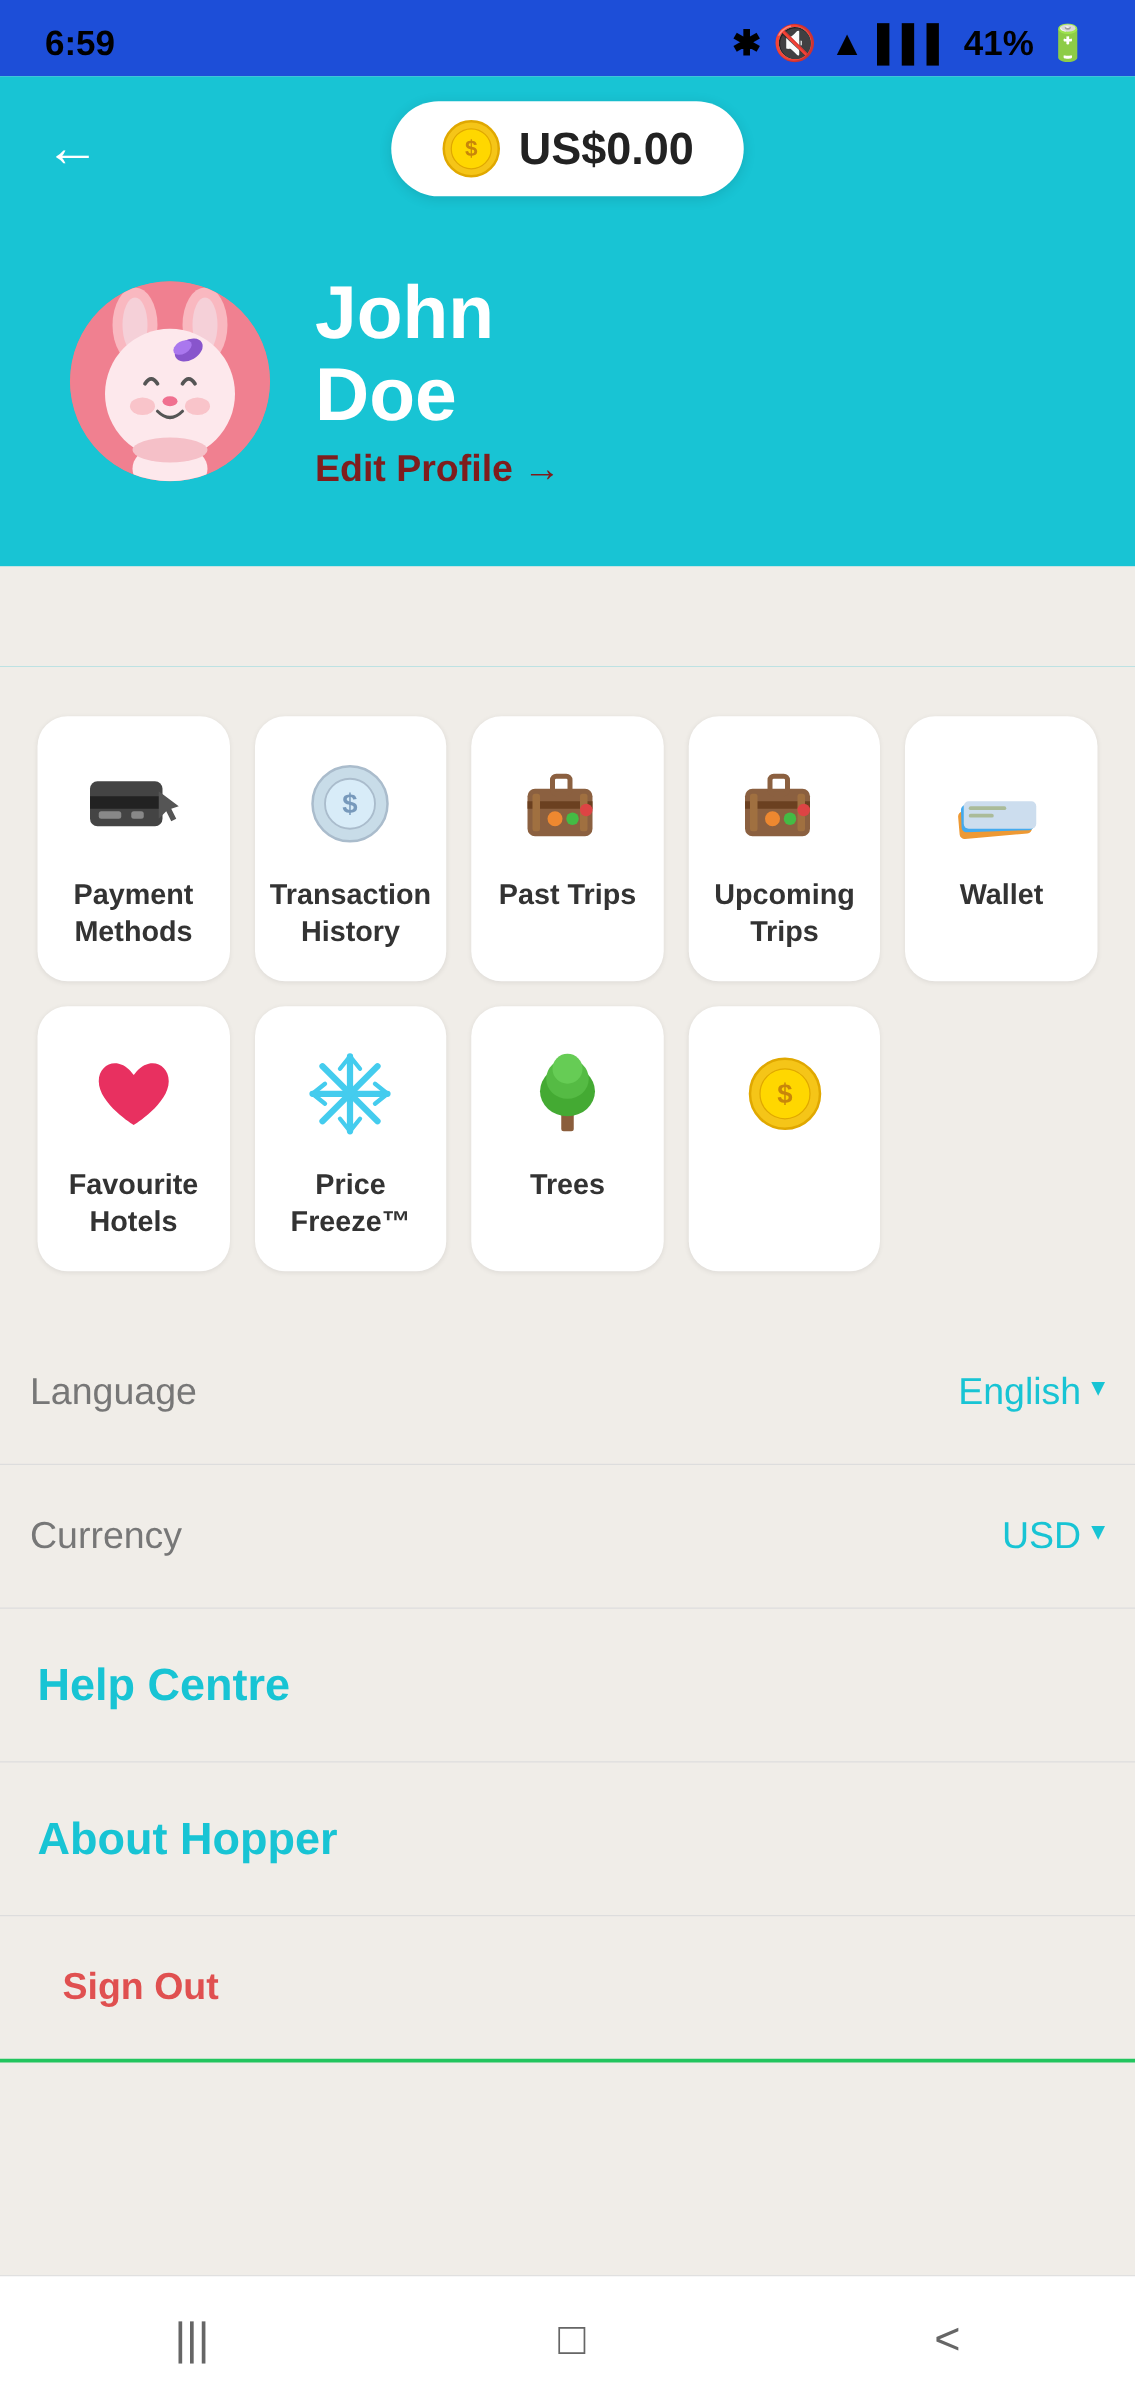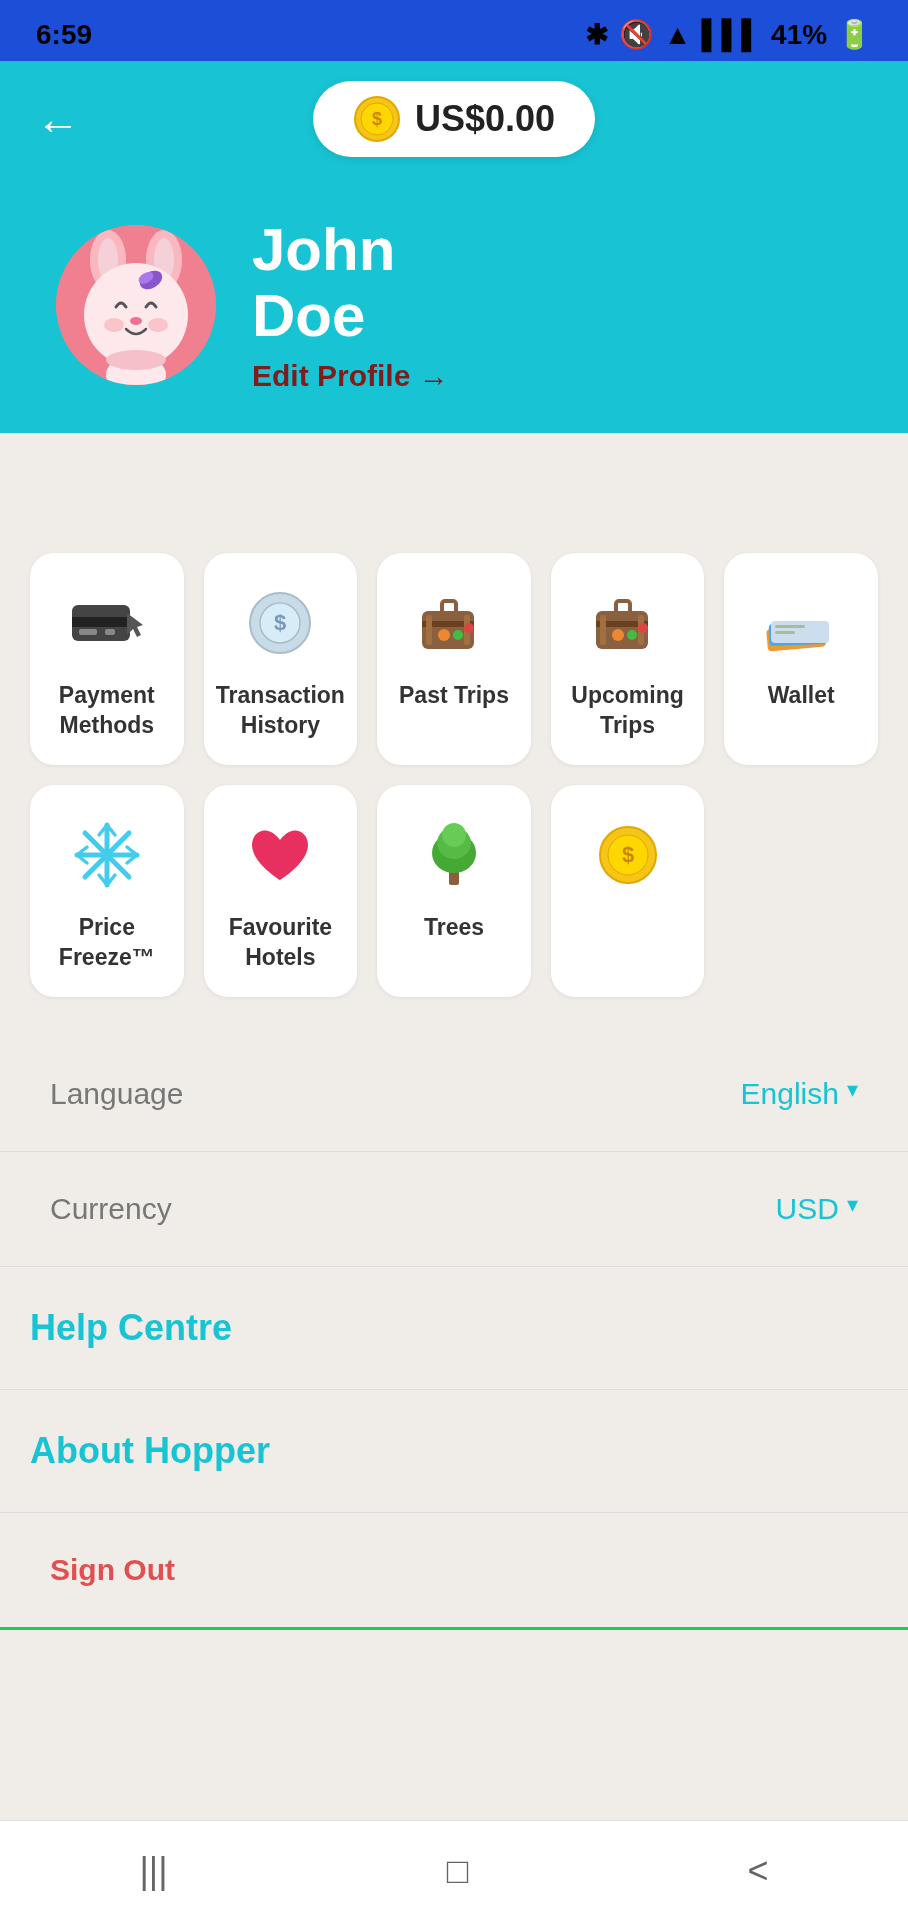--- a/index.html
+++ b/index.html
@@ -68,21 +68,21 @@
     .balance-text {
       font-size: 36px;
       font-weight: 700;
       color: #222;
     }
 
     .profile-section {
       display: flex;
       align-items: center;
       gap: 36px;
-      padding: 20px 0 40px 20px;
+      padding: 20px 0 60px 20px;
     }
     .avatar {
       width: 160px;
       height: 160px;
       border-radius: 50%;
       background: #f08080;
       overflow: hidden;
       flex-shrink: 0;
       display: flex;
       align-items: center;
@@ -167,21 +167,21 @@
       line-height: 1.3;
     }
 
     
     .settings-section {
       background: #f0ede8;
       padding: 10px 0 0 0;
     }
     .settings-row {
       background: #f0ede8;
-      padding: 40px 50px;
+      padding: 40px 24px;
       display: flex;
       justify-content: space-between;
       align-items: center;
       border-bottom: 1px solid #ddd;
       cursor: pointer;
     }
     .settings-label {
       font-size: 30px;
       color: #777;
       font-weight: 400;
@@ -379,20 +379,29 @@
         <svg viewBox="0 0 80 80" xmlns="http://www.w3.org/2000/svg">
 
           <rect x="6" y="44" width="58" height="22" rx="4" fill="#ee9933" transform="rotate(-5 35 55)"></rect>
           <rect x="8" y="40" width="58" height="22" rx="4" fill="#44aaee" transform="rotate(-2 37 51)"></rect>
           <rect x="10" y="38" width="58" height="22" rx="4" fill="#ccddee"></rect>
           <rect x="14" y="42" width="30" height="3" rx="1.5" fill="#aabb99"></rect>
           <rect x="14" y="48" width="20" height="3" rx="1.5" fill="#aabb99"></rect>
         </svg>
       </div>
       <span class="grid-label">Wallet</span>
+    </div>
+
+    <div class="grid-item">
+      <div class="grid-icon">
+        <svg viewBox="0 0 80 80" xmlns="http://www.w3.org/2000/svg">
+          <path d="M40 65 C40 65 12 48 12 30 C12 20 20 14 28 16 C33 17 37 21 40 25 C43 21 47 17 52 16 C60 14 68 20 68 30 C68 48 40 65 40 65Z" fill="#e83060"></path>
+        </svg>
+      </div>
+      <span class="grid-label">Favourite Hotels</span>
     </div>
 
     <div class="grid-item">
       <div class="grid-icon">
         <svg viewBox="0 0 80 80" xmlns="http://www.w3.org/2000/svg">
 
           <line x1="40" y1="10" x2="40" y2="70" stroke="#44ccee" stroke-width="5" stroke-linecap="round"></line>
           <line x1="10" y1="40" x2="70" y2="40" stroke="#44ccee" stroke-width="5" stroke-linecap="round"></line>
           <line x1="18" y1="18" x2="62" y2="62" stroke="#44ccee" stroke-width="5" stroke-linecap="round"></line>
           <line x1="62" y1="18" x2="18" y2="62" stroke="#44ccee" stroke-width="5" stroke-linecap="round"></line>
@@ -405,29 +414,20 @@
           <line x1="70" y1="40" x2="60" y2="32" stroke="#44ccee" stroke-width="3.5" stroke-linecap="round"></line>
           <line x1="70" y1="40" x2="60" y2="48" stroke="#44ccee" stroke-width="3.5" stroke-linecap="round"></line>
         </svg>
       </div>
       <span class="grid-label">Price Freeze™</span>
     </div>
 
     <div class="grid-item">
       <div class="grid-icon">
         <svg viewBox="0 0 80 80" xmlns="http://www.w3.org/2000/svg">
-          <path d="M40 65 C40 65 12 48 12 30 C12 20 20 14 28 16 C33 17 37 21 40 25 C43 21 47 17 52 16 C60 14 68 20 68 30 C68 48 40 65 40 65Z" fill="#e83060"></path>
-        </svg>
-      </div>
-      <span class="grid-label">Favourite Hotels</span>
-    </div>
-
-    <div class="grid-item">
-      <div class="grid-icon">
-        <svg viewBox="0 0 80 80" xmlns="http://www.w3.org/2000/svg">
 
           <rect x="35" y="52" width="10" height="18" rx="2" fill="#8B5E3C"></rect>
           <ellipse cx="40" cy="38" rx="22" ry="20" fill="#44aa33"></ellipse>
           <ellipse cx="40" cy="28" rx="17" ry="16" fill="#55bb44"></ellipse>
           <ellipse cx="40" cy="20" rx="12" ry="12" fill="#66cc55"></ellipse>
         </svg>
       </div>
       <span class="grid-label">Trees</span>
     </div>
 

